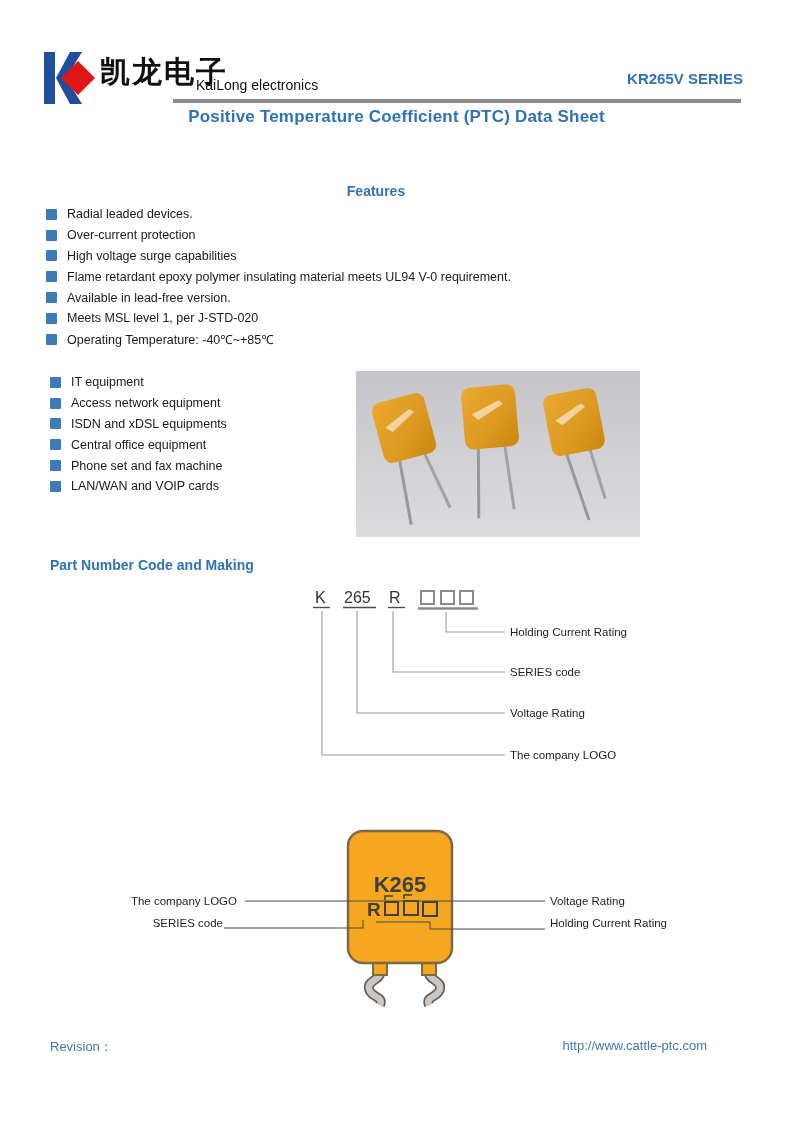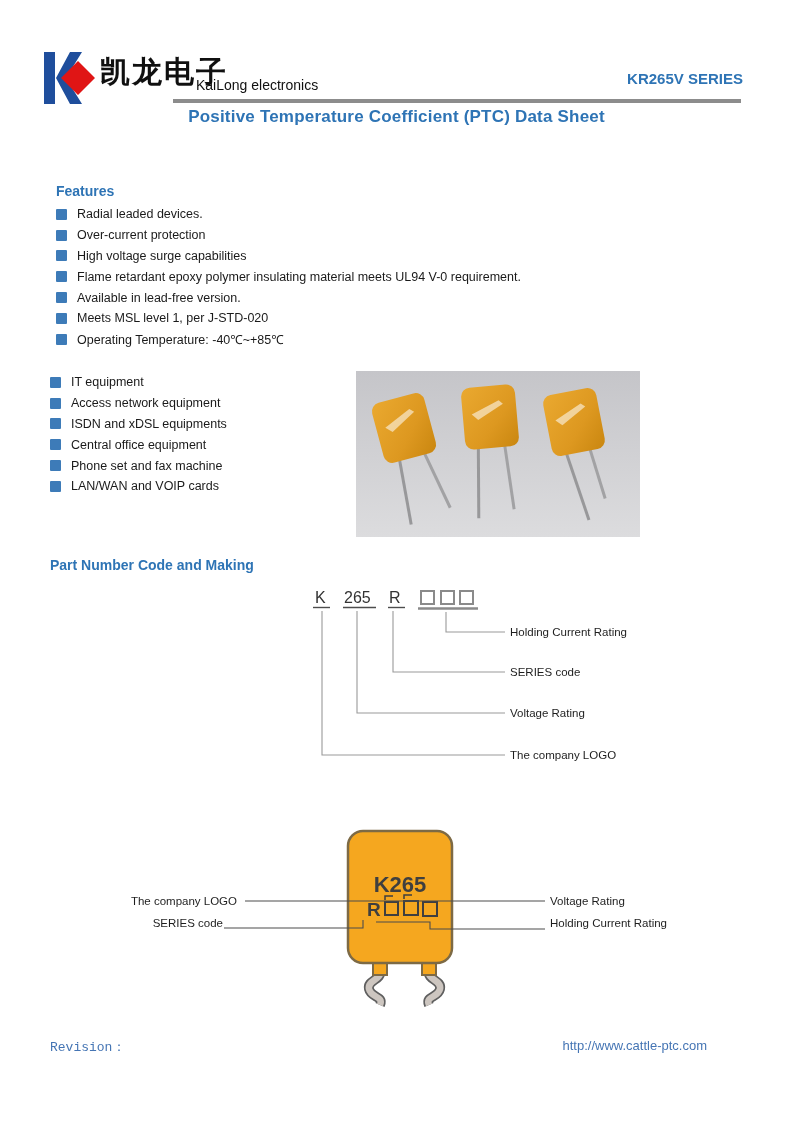--- a/index.html
+++ b/index.html
@@ -14,37 +14,37 @@
   .brand-cn { left:100px; top:52px; font-family:"DejaVu Serif", serif; font-weight:bold;
               font-size:30px; color:#101010; letter-spacing:2px; }
   .brand-en { left:196px; top:77px; font-size:14px; color:#101010;text-align:right; }
   .series-label { right:50px; top:70px; font-size:15px; font-weight:bold; color:#2E74B5; }
   .header-rule { left:173px; top:99px; width:568px; height:4px; background:#8c8c8c; }
   .doc-title { left:0; right:0; top:107px; text-align:center; font-size:17px;
                font-weight:bold; color:#2E74B5; letter-spacing:0.2px; }
 
   
   .section-heading { font-size:14px; font-weight:bold; color:#2E74B5; margin-bottom:5px; }
-  .features-block { left:56px; top:183px; width:660px; }
+  .features-block { left:46px; top:183px; width:660px;text-align:center; }
   .apps-block { left:50px; top:370px; width:300px; }
   .pn-heading { left:50px; top:557px; }
   ul.bullet-list { list-style:none; margin-top:2px; }
   ul.bullet-list li { display:flex; align-items:center; height:20.8px; font-size:12.5px; color:#1a1a1a; }
   .bullet-sq { width:11px; height:11px; background:#3D7BB8; margin-right:10px; flex:0 0 11px; border-radius:1px; }
 
   
   .photo-box { left:356px; top:371px; width:284px; height:166px; }
 
   
   .code-svg { left:300px; top:586px; }
   .fig-svg { left:130px; top:813px; }
   .diagram-text { font-family:"Liberation Sans", sans-serif; }
 
   
-  .footer-rev { left:50px; top:1038px; font-size:13px; color:#4575B4;font-family:Liberation Mono, monospace; }
+  .footer-rev { left:50px; top:1038px; font-size:13px; color:#4575B4; }
   .footer-url { right:86px; top:1038px; font-size:13px; color:#4575B4; text-decoration:none; }
 </style>
 </head>
 <body>
 
 <svg class="abs" style="left:42px; top:50px;" width="62" height="56" viewBox="0 0 62 56">
   <rect x="2" y="2" width="11" height="52" fill="#1F4E9C"></rect>
   <path d="M28,2 L40,2 L24,28 L40,54 L28,54 L14,28 Z" fill="#1F4E9C"></path>
   <rect x="24" y="16" width="24" height="24" transform="rotate(45 36 28)" fill="#E01515"></rect>
 </svg>

